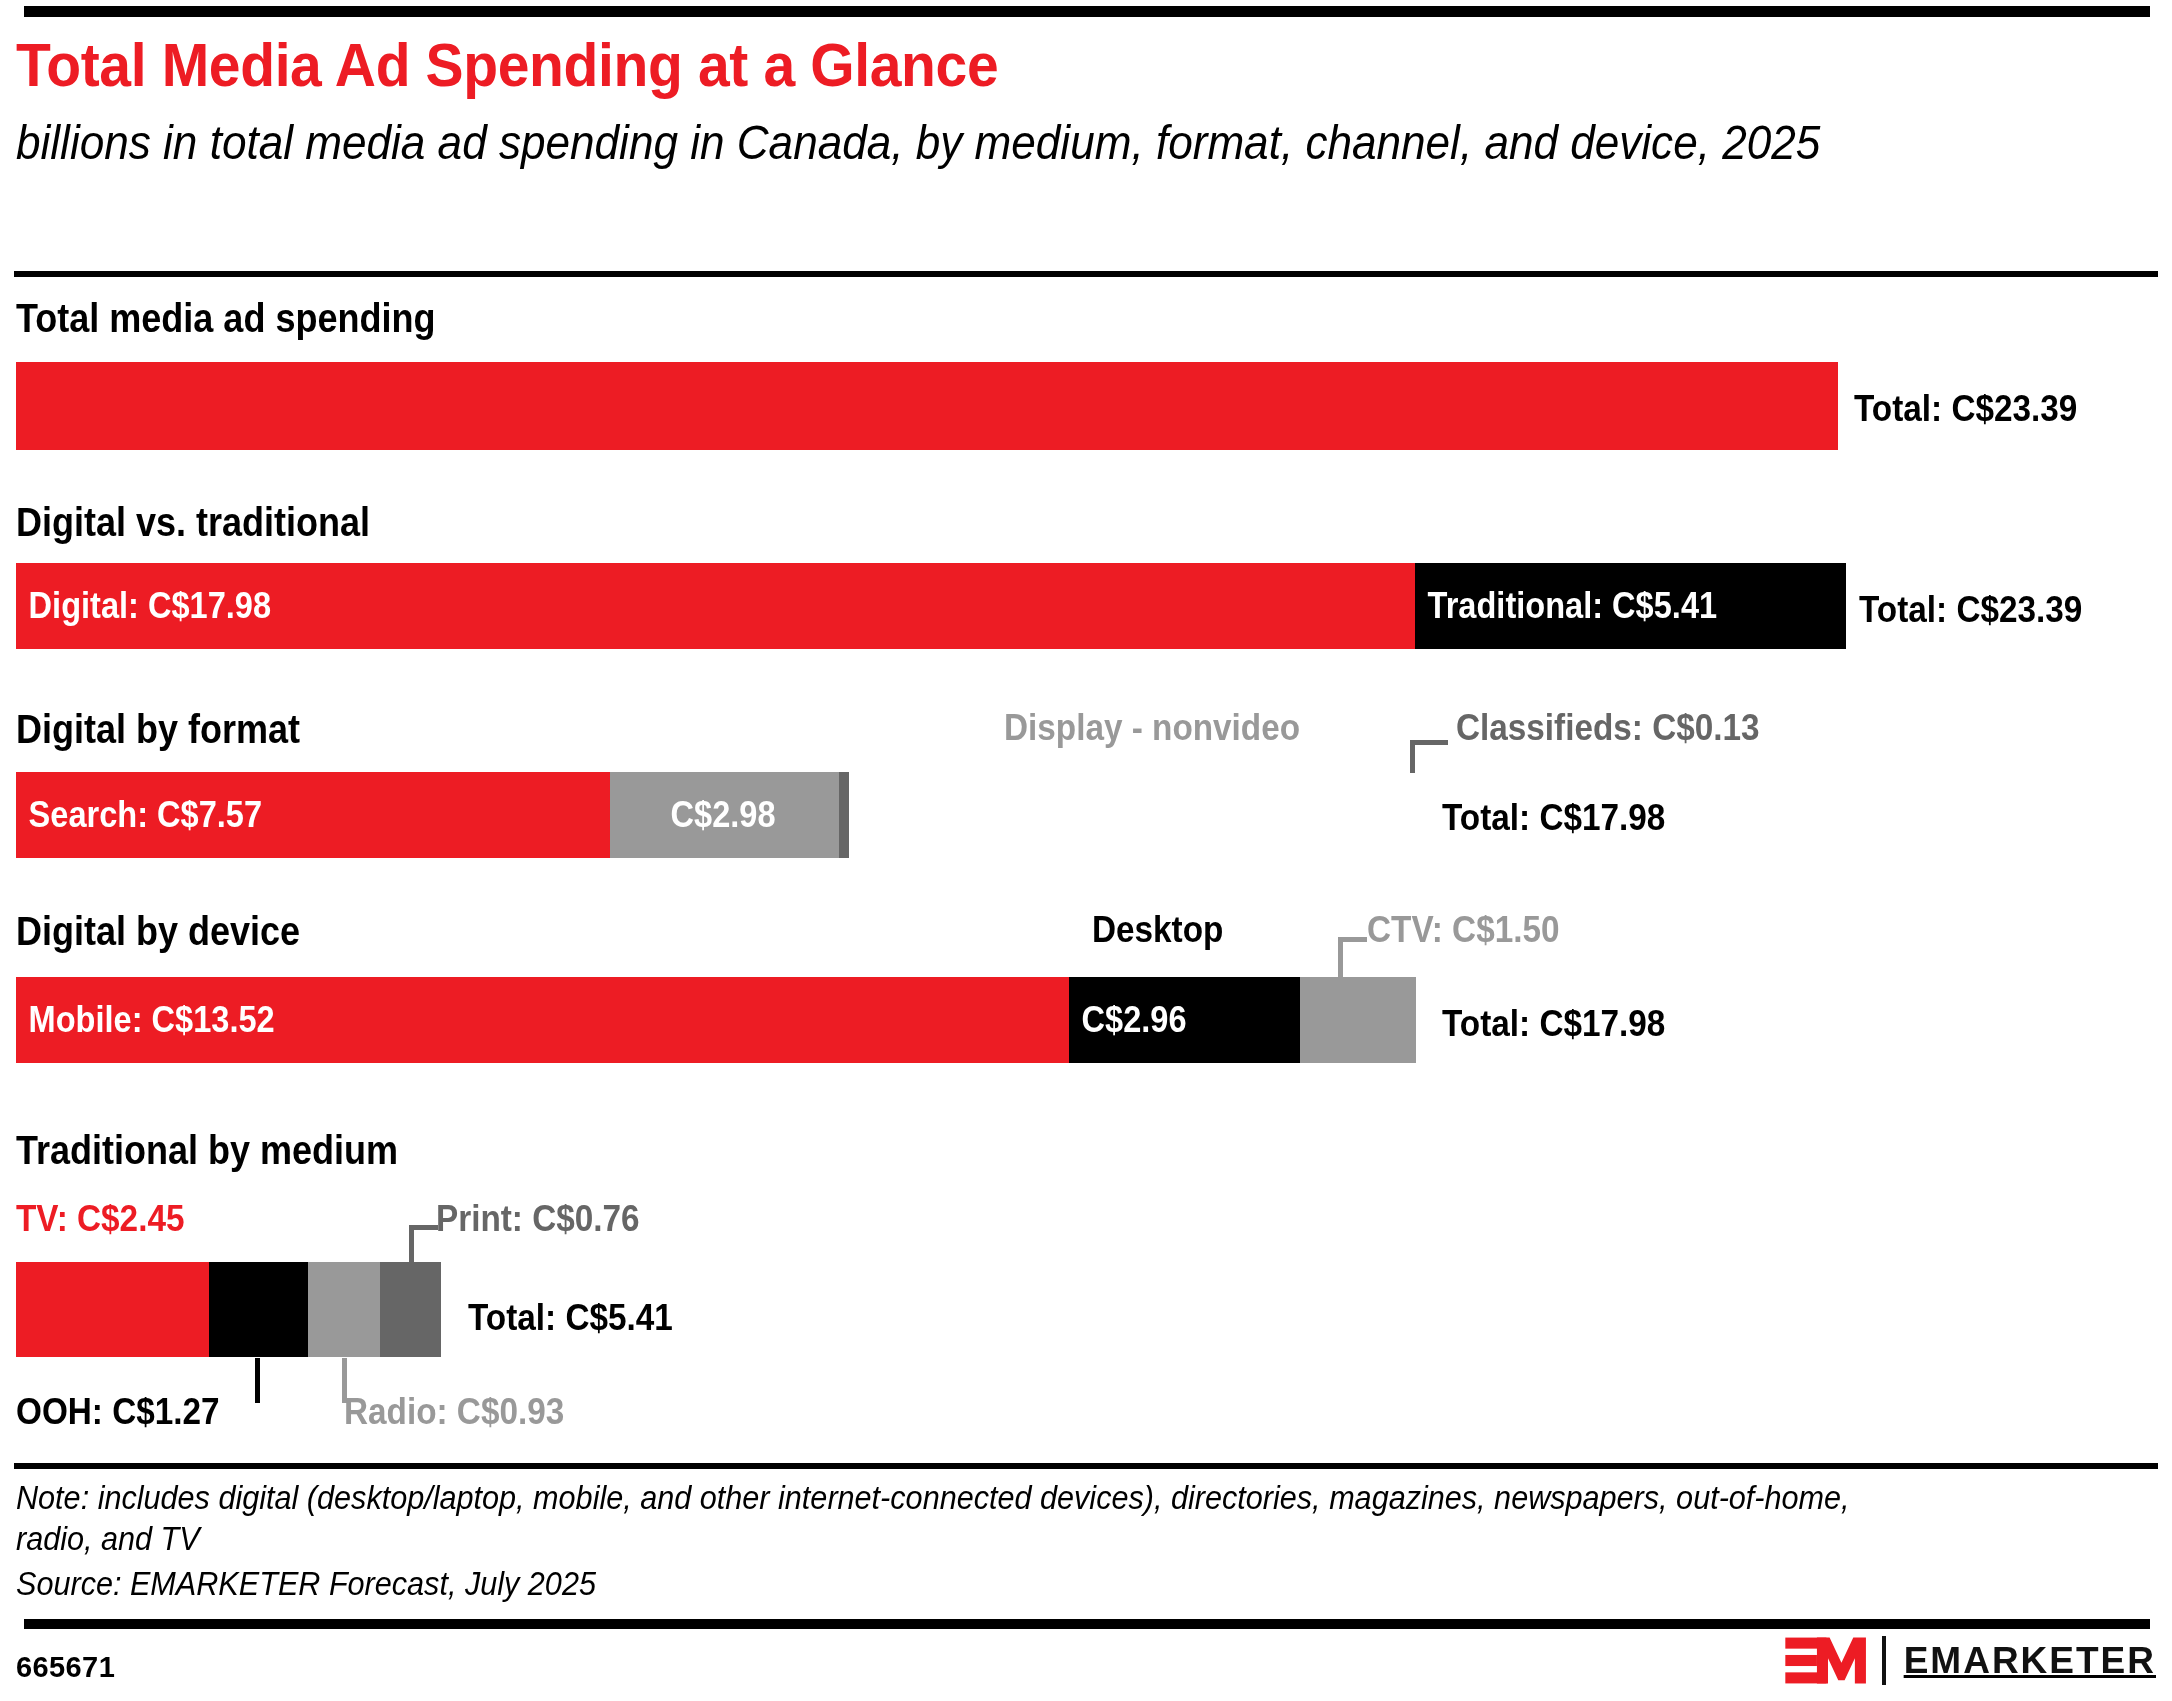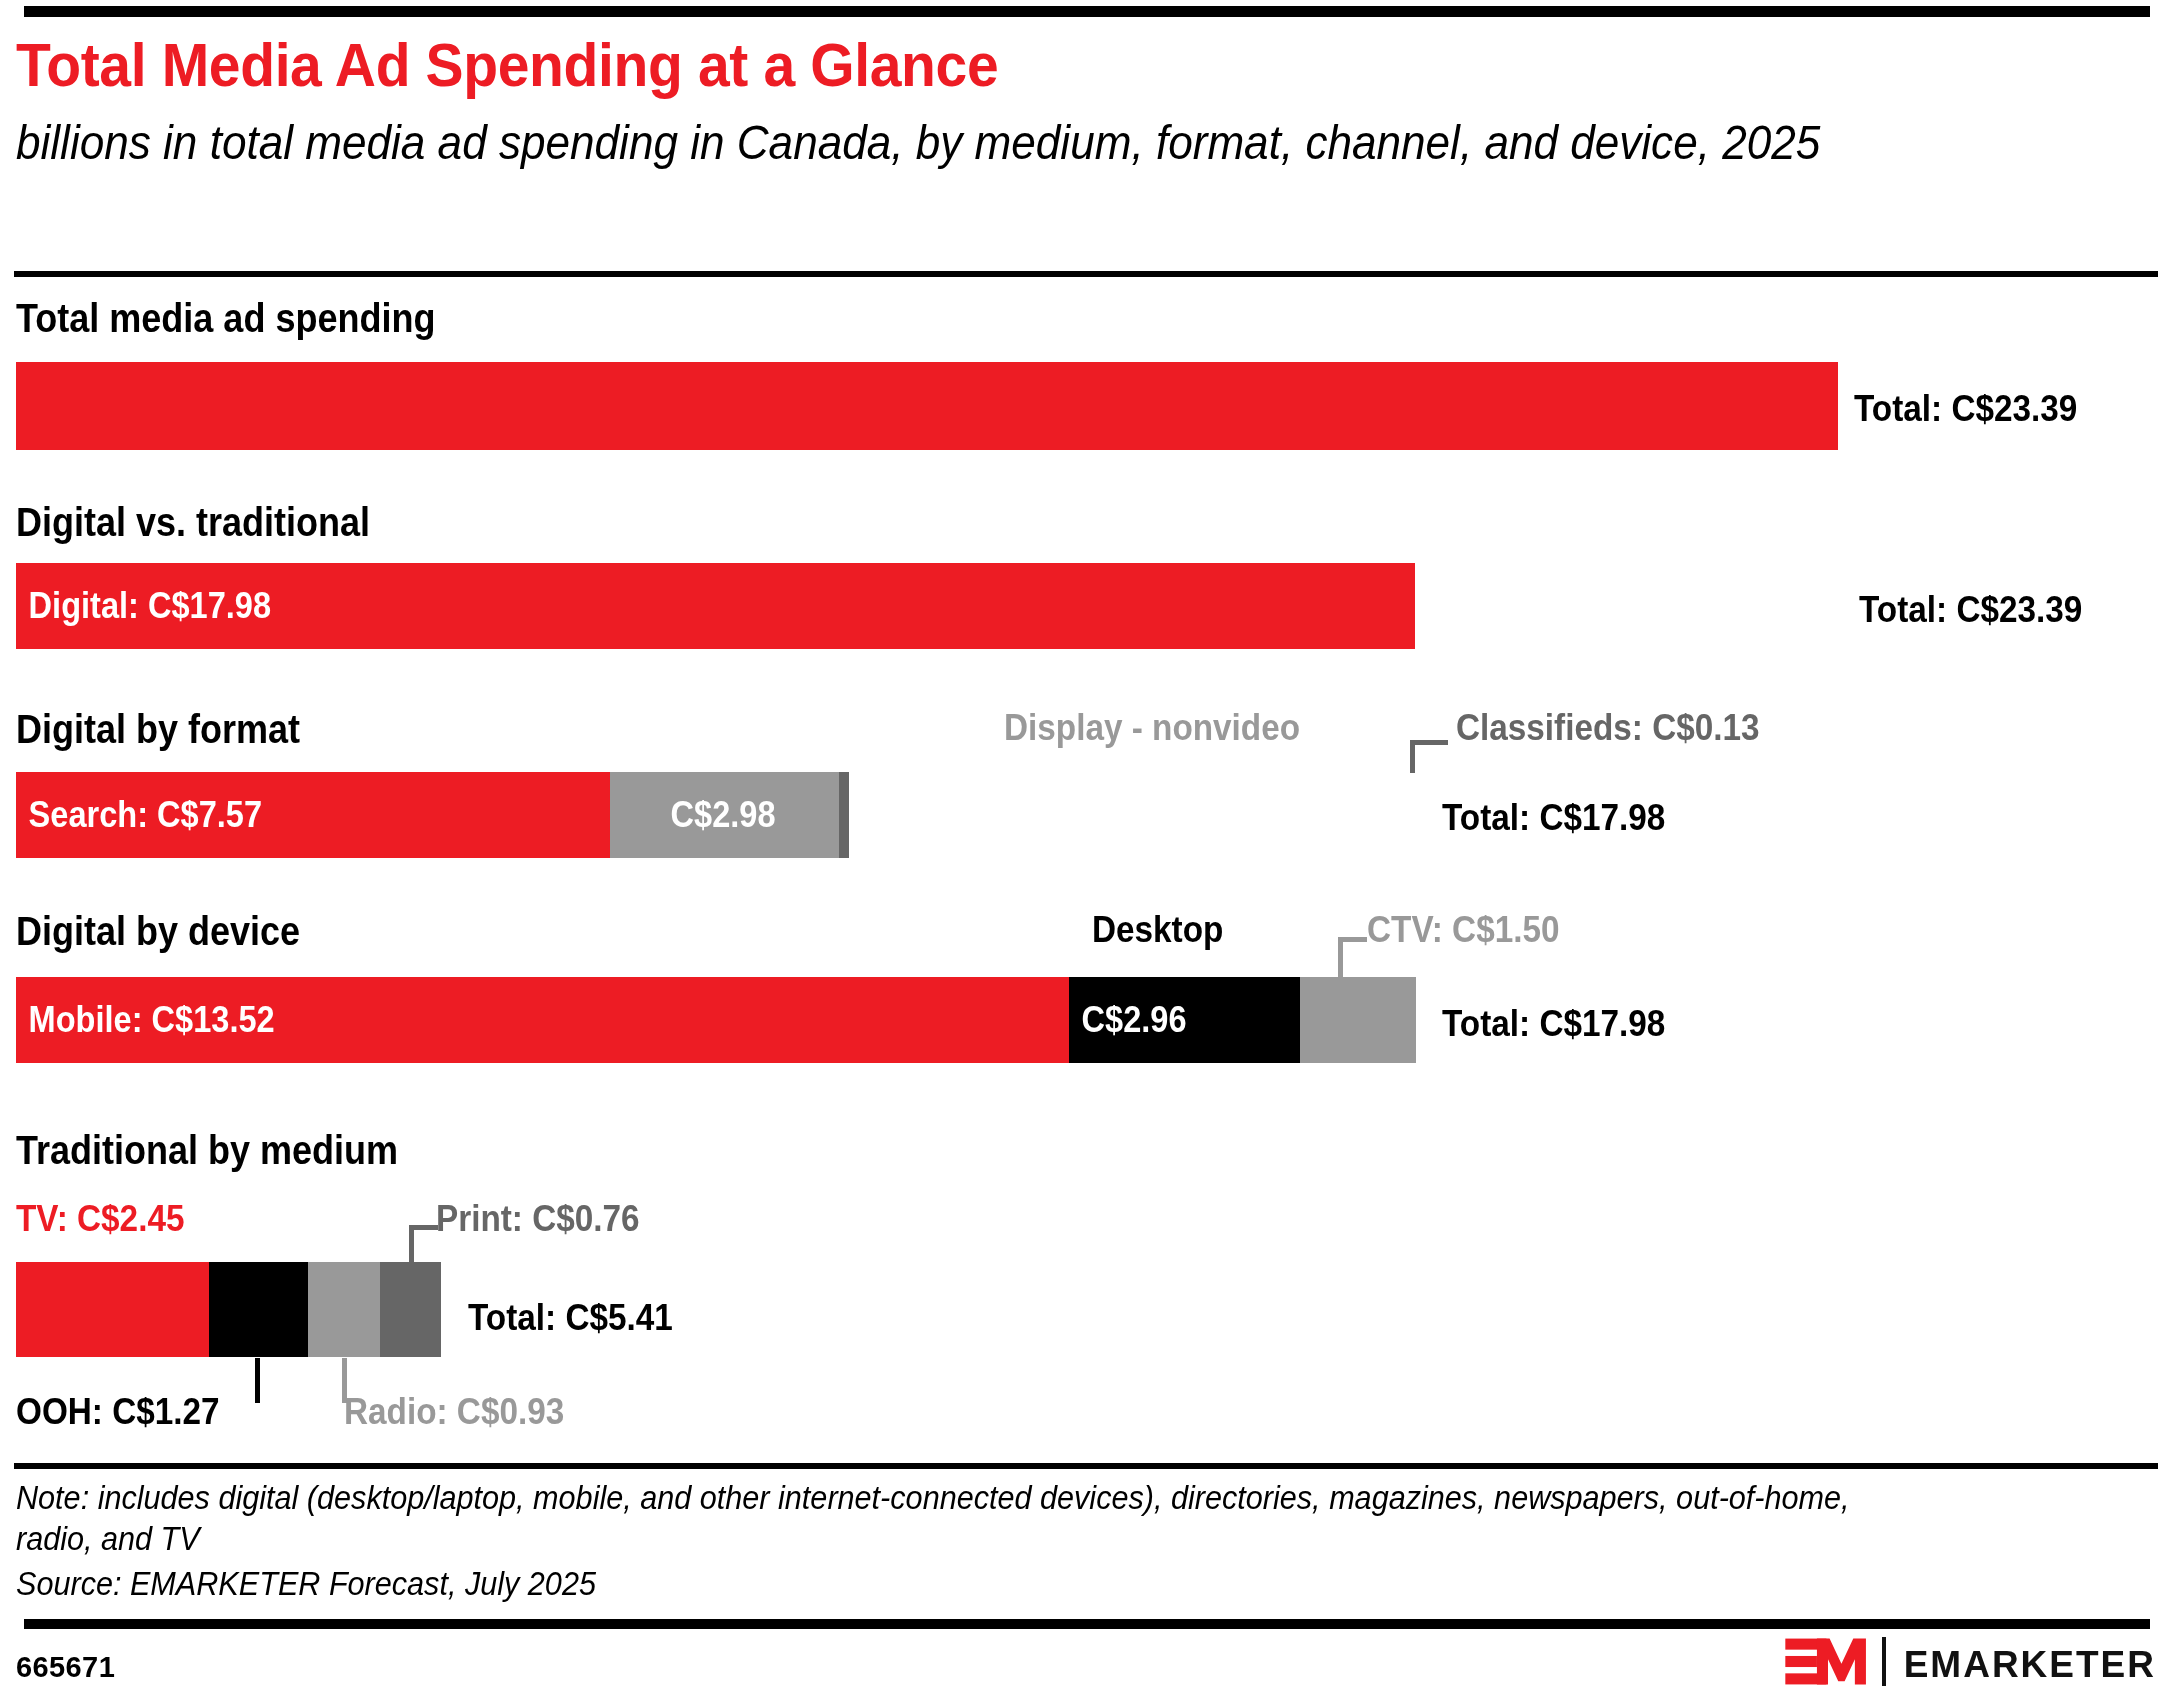--- a/index.html
+++ b/index.html
@@ -170,22 +170,23 @@
     font-weight: bold;
     color: #000;
     letter-spacing: 0.4px;
   }
 
   
   .logo {
     position: absolute;
     right: 16px; top: 1635px;
     display: flex;
-    align-items: flex-end;
+    align-items: center;
     height: 51px;
+    text-decoration: underline;
   }
   .logo-mark { height: 49px; width: 86px; }
   .logo-div {
     width: 4px; height: 49px;
     background: #111;
     margin: 0 17.5px 0 11px;
   }
   .logo-word {
     font-size: 37px;
     font-weight: bold;
@@ -210,20 +211,23 @@
   <div class="bar" style="left:16px; top:362px; width:1822px; height:88px;">
     <div class="seg red" style="width:1822px;"></div>
   </div>
   <div class="total-lbl" style="left:1854px; top:388px;">Total: C$23.39</div>
 
   <div class="sec-label" style="left:16px; top:500px;">Digital vs. traditional</div>
 
   <div class="bar" style="left:16px; top:563px; width:1830px; height:86px;">
     <div class="seg red" style="width:1399px;">
       <span>Digital: C$17.98</span>
+    </div>
+    <div class="seg black" style="width:431px;">
+      <span>Traditional: C$5.41</span>
     </div>
   </div>
   <div class="total-lbl" style="left:1859px; top:589px;">Total: C$23.39</div>
 
   <div class="sec-label" style="left:16px; top:707px;">Digital by format</div>
 
   <div class="callout c-gray" style="left:1004px; top:707px;">Display - nonvideo</div>
 
   <div class="callout c-dgray" style="left:1456px; top:707px;">Classifieds: C$0.13</div>
 

